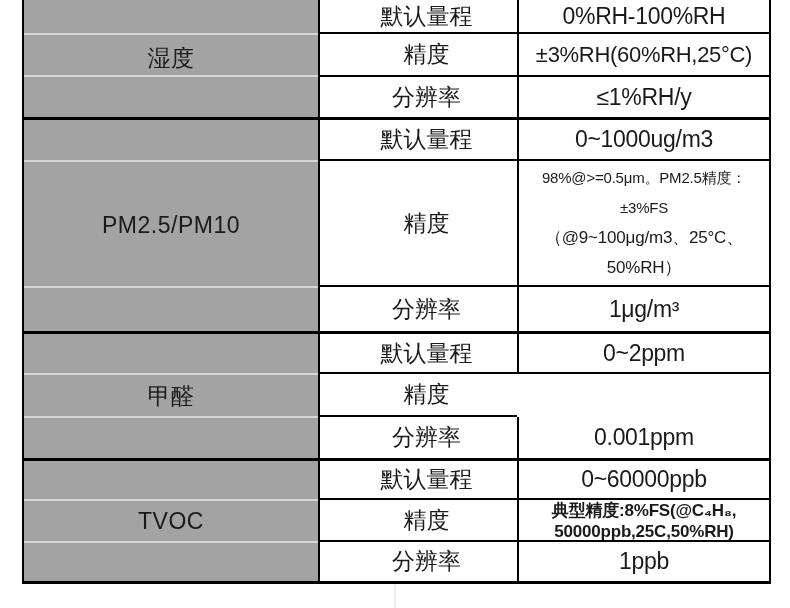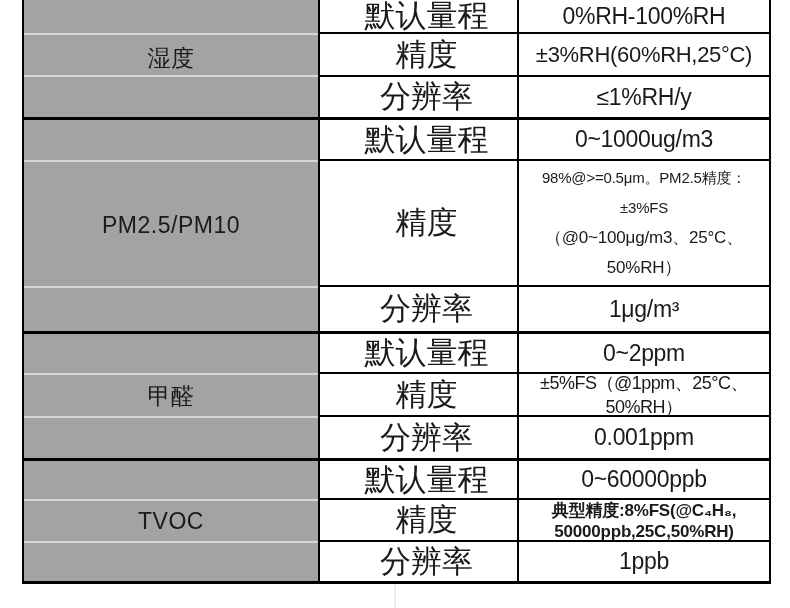--- a/index.html
+++ b/index.html
@@ -22,21 +22,21 @@
   .s4{grid-template-rows:39px 42px 39px;}
   .s2,.s3,.s4{border-top:3px solid #000;}
   .cell{
     display:flex;align-items:center;justify-content:center;
     box-sizing:border-box;text-align:center;
   }
   .param-cell{
     grid-column:1;grid-row:1 / span 3;background:#a3a3a3;
     font-size:23px;letter-spacing:0.5px;
   }
-  .label-cell{grid-column:2;border-left:2px solid #000;font-size:31px;padding-left:16px;}
+  .label-cell{grid-column:2;border-left:2px solid #000;font-size:23px;padding-left:16px;}
   .value-cell{grid-column:3;border-left:2px solid #000;font-size:23px;letter-spacing:-0.3px;}
   .rb{border-bottom:2px solid #000;}
   .v-tight{font-size:22px;}
   .v-sm{font-size:18px;letter-spacing:-0.5px;}
   .multiline{flex-direction:column;justify-content:center;}
   .pm-prec{font-size:15px;line-height:30px;letter-spacing:-0.2px;}
   .pm-prec .line-3{font-size:17px;}
   .tvoc-prec{font-weight:bold;font-size:17px;line-height:21px;letter-spacing:-0.2px;justify-content:space-between;}
   .faint-line{
     position:absolute;left:0;width:294px;height:2px;
@@ -70,37 +70,36 @@
     <div class="cell param-cell">PM2.5/PM10</div>
     <div class="faint-line" style="top:40px"></div>
     <div class="faint-line" style="top:166px"></div>
 
     <div class="cell label-cell rb" style="grid-row:1">默认量程</div>
     <div class="cell value-cell rb" style="grid-row:1">0~1000ug/m3</div>
 
     <div class="cell label-cell rb" style="grid-row:2">精度</div>
     <div class="cell value-cell rb multiline pm-prec" style="grid-row:2">
       <span class="line-2">98%@&gt;=0.5μm。PM2.5精度：±3%FS</span>
-      <span class="line-3">（@0~100μg/m3、25°C、50%RH）</span>
+      <span class="line-3">（@9~100μg/m3、25°C、50%RH）</span>
     </div>
 
     <div class="cell label-cell" style="grid-row:3">分辨率</div>
     <div class="cell value-cell" style="grid-row:3">1μg/m³</div>
   </div>
 
   <div class="section s3">
     <div class="cell param-cell">甲醛</div>
     <div class="faint-line" style="top:39px"></div>
     <div class="faint-line" style="top:82px"></div>
 
     <div class="cell label-cell rb" style="grid-row:1">默认量程</div>
     <div class="cell value-cell rb" style="grid-row:1">0~2ppm</div>
 
     <div class="cell label-cell rb" style="grid-row:2">精度</div>
-    <div class="cell value-cell rb v-sm" style="grid-row:2">±5%FS（@1ppm、25°C、50%RH）</div>
 
     <div class="cell label-cell" style="grid-row:3">分辨率</div>
     <div class="cell value-cell" style="grid-row:3">0.001ppm</div>
   </div>
 
   <div class="section s4">
     <div class="cell param-cell">TVOC</div>
     <div class="faint-line" style="top:38px"></div>
     <div class="faint-line" style="top:80px"></div>
 

